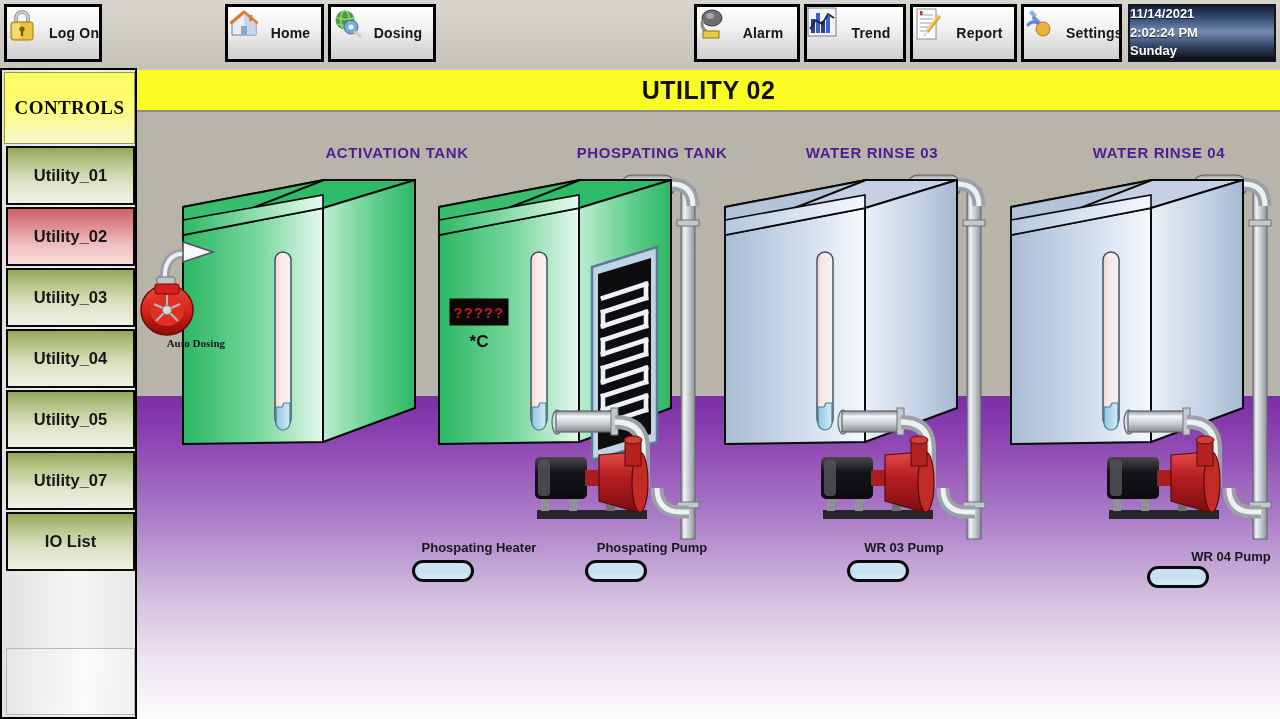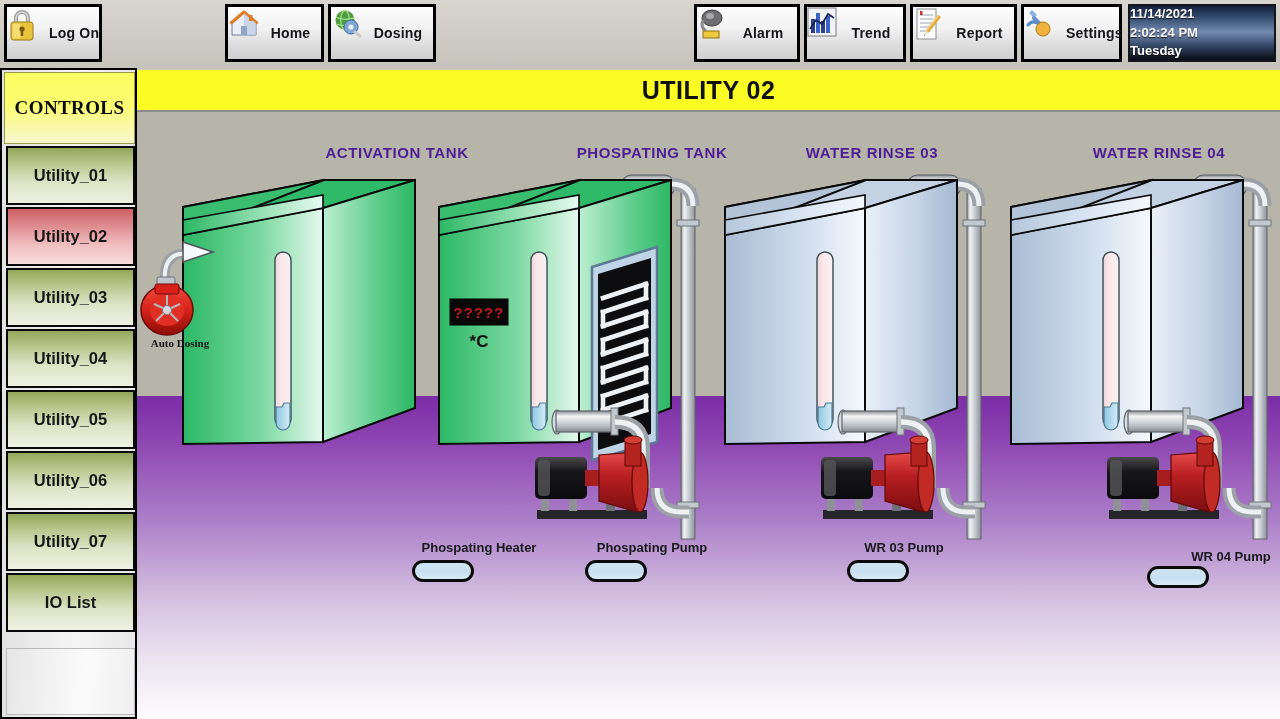--- a/index.html
+++ b/index.html
@@ -213,44 +213,41 @@
           <circle cx="19" cy="22" r="7" fill="none" stroke="#a87a12" stroke-width="1"></circle>
           <path d="M4 18 q4 -5 9 -2" fill="none" stroke="#5b8ac9" stroke-width="3" stroke-linecap="round"></path>
         </svg>
       </span>
       <span class="lbl">Settings</span>
     </div>
 
     <div class="datepanel">
       <span>11/14/2021</span>
       <span>2:02:24 PM</span>
-      <span>Tuesday</span>
+      <span>Sunday</span>
     </div>
   </div>
 
   <div class="sidebar">
     <div class="ctrl-head">CONTROLS</div>
     <div class="side-list">
       <div class="side-btn">
           <span>Utility_01</span>
         </div>
       <div class="side-btn sel">
           <span>Utility_02</span>
         </div>
       <div class="side-btn">
           <span>Utility_03</span>
         </div>
       <div class="side-btn">
           <span>Utility_04</span>
         </div>
       <div class="side-btn">
           <span>Utility_05</span>
-        </div>
-      <div class="side-btn">
-          <span>Utility_06</span>
         </div>
       <div class="side-btn">
           <span>Utility_07</span>
         </div>
       <div class="side-btn">
           <span>IO  List</span>
         </div>
     </div>
     <div class="side-filler"></div>
   </div>
@@ -535,21 +532,21 @@
           <ellipse cx="1068" cy="328" rx="9" ry="4" fill="#d33e34" stroke="#5e0907" stroke-width="1"></ellipse>
         </g>
       </g>
     </svg>
 
     <div class="tank-title" style="left:120px;top:32px;width:280px">ACTIVATION TANK</div>
     <div class="tank-title" style="left:375px;top:32px;width:280px">PHOSPATING TANK</div>
     <div class="tank-title" style="left:595px;top:32px;width:280px">WATER RINSE 03</div>
     <div class="tank-title" style="left:882px;top:32px;width:280px">WATER RINSE 04</div>
 
-    <div class="eq-label" style="left:-2px;top:225px;width:90px;font-size:11px;font-family:'Liberation Serif',serif;">Auto Dosing</div>
+    <div class="eq-label" style="left:-2px;top:225px;width:90px;font-size:11px;font-family:'Liberation Serif',serif;text-align:right;">Auto Dosing</div>
 
     <div class="eq-label" style="left:252px;top:428px;width:180px">Phospating  Heater</div>
     <div class="eq-lamp" style="left:275px;top:448px"></div>
 
     <div class="eq-label" style="left:425px;top:428px;width:180px">Phospating  Pump</div>
     <div class="eq-lamp" style="left:448px;top:448px"></div>
 
     <div class="eq-label" style="left:677px;top:428px;width:180px">WR 03  Pump</div>
     <div class="eq-lamp" style="left:710px;top:448px"></div>
 

